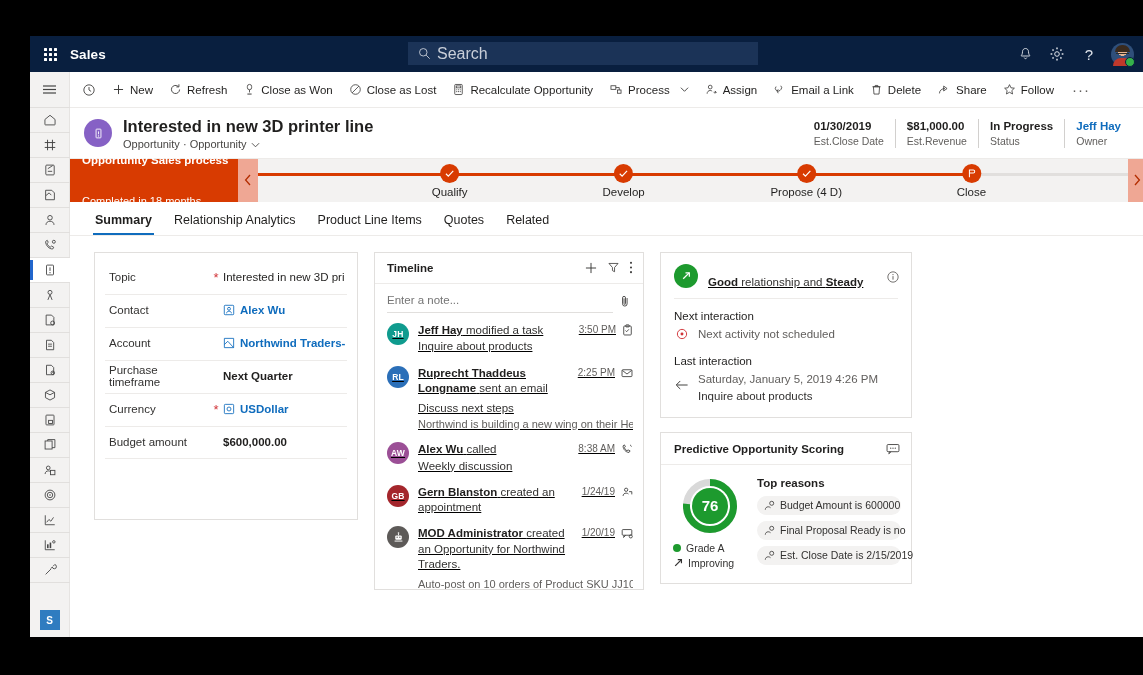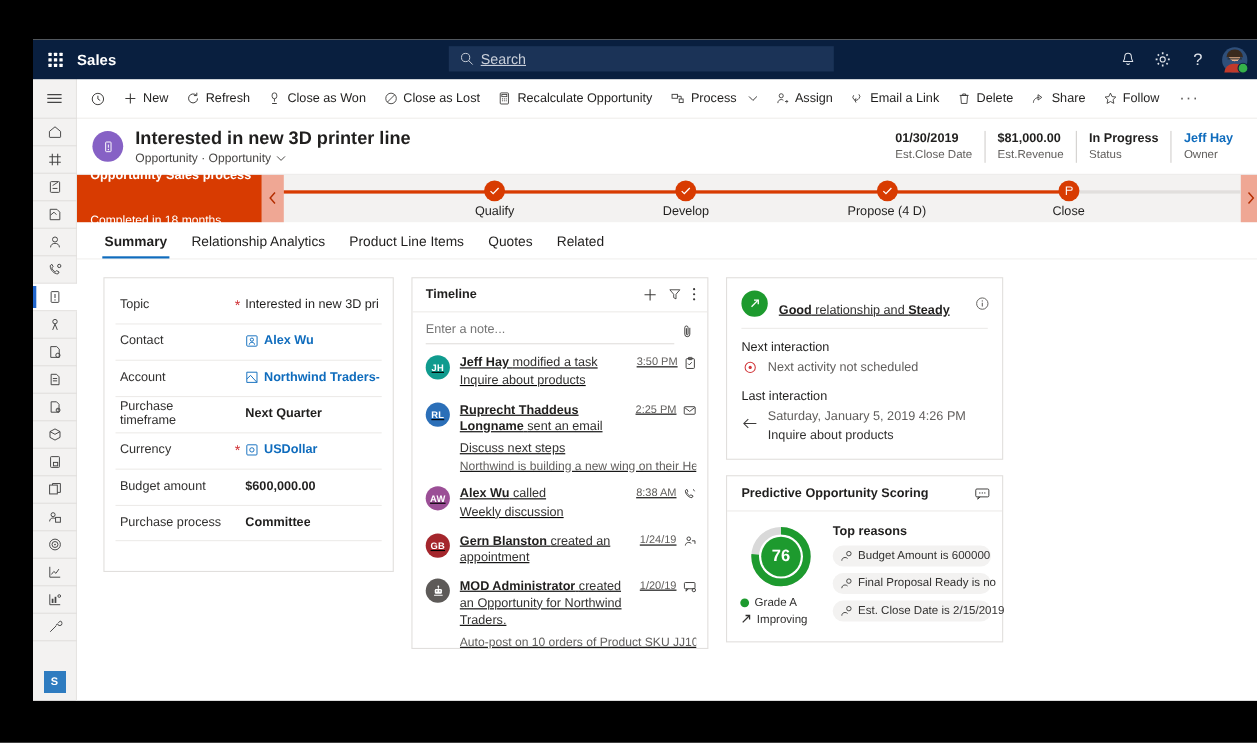--- a/index.html
+++ b/index.html
@@ -26,21 +26,21 @@
   }
   #waffle { width: 40px; display:flex; align-items:center; justify-content:center; cursor:pointer;}
   .waffle-grid { display: grid; grid-template-columns: repeat(3, 3px); grid-template-rows: repeat(3, 3px); gap: 2px; }
   .waffle-grid i { background: #fff; width:3px; height:3px; border-radius: 0.5px; display:block; }
   #app-name { color:#fff; font-size:13.5px; font-weight:700; letter-spacing:.1px; }
   #search-wrap {
     position:absolute; left:378px; top:6px; width:350px; height:23px;
     background:#1B3357; display:flex; align-items:center; padding-left:10px; cursor:text;
   }
   #search-wrap .mag { margin-right:6px; display:flex; }
-  #search-text { color:#c9cfd9; font-size:13px;text-decoration:underline; }
+  #search-text { color:#c9cfd9; font-size:16px; }
   #topbar-right { position:absolute; right:8px; top:0; height:36px; display:flex; align-items:center; gap:2px;}
   .tb-icon { width:30px; height:36px; display:flex; align-items:center; justify-content:center; cursor:pointer; }
   #avatar {
     width:23px; height:23px; border-radius:50%; margin-left:5px; margin-right:4px;
     background: radial-gradient(circle at 50% 34%, #e8b48f 0 26%, #2f4f7a 27% 100%);
     position:relative; overflow:visible; cursor:pointer;
   }
   #avatar::after {
     content:''; position:absolute; right:-1px; bottom:-1px; width:8px; height:8px;
     border-radius:50%; background:#35B14A; border:1.5px solid #091F3F;
@@ -740,25 +740,20 @@
                     <circle cx="7" cy="7" r="2.3" fill="none" stroke="#0F6CBD" stroke-width="1"></circle>
                   </svg>
               </span>
               <span>USDollar</span>
             </span>
           </div>
           <div class="frow">
             <span class="flabel">Budget amount</span>
             <span class="freq"></span>
             <span class="fval">$600,000.00</span>
-          </div>
-          <div class="frow">
-            <span class="flabel">Purchase process</span>
-            <span class="freq"></span>
-            <span class="fval">Committee</span>
           </div>
         </div>
 
         <div class="card" id="col-timeline">
           <div class="card-head">
             <span class="card-title">Timeline</span>
             <span class="card-actions">
               <span class="ca">
                 <svg width="14" height="14" viewBox="0 0 16 16">
                     <g stroke="#3b3a39" stroke-width="1.1">

